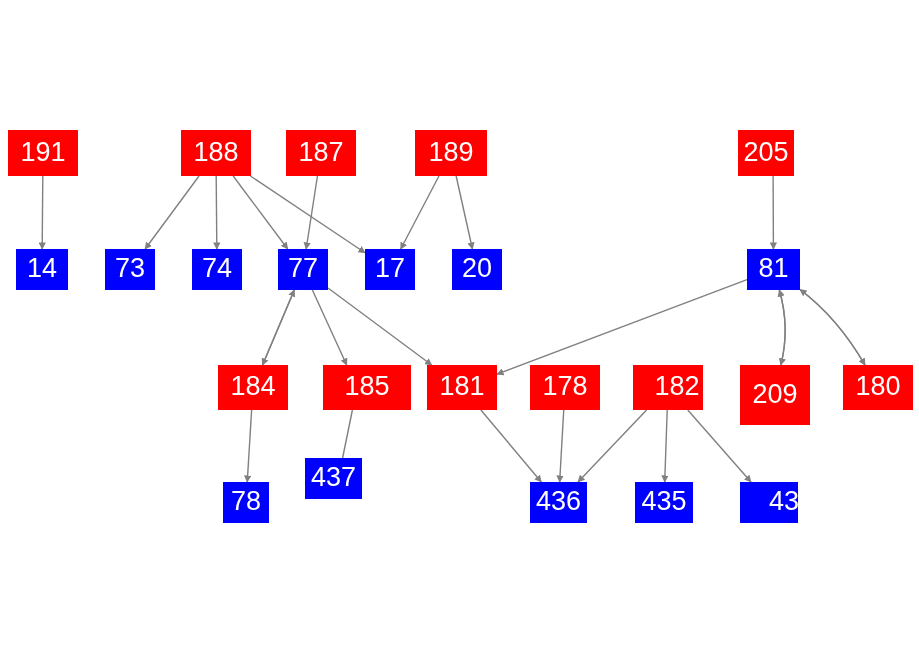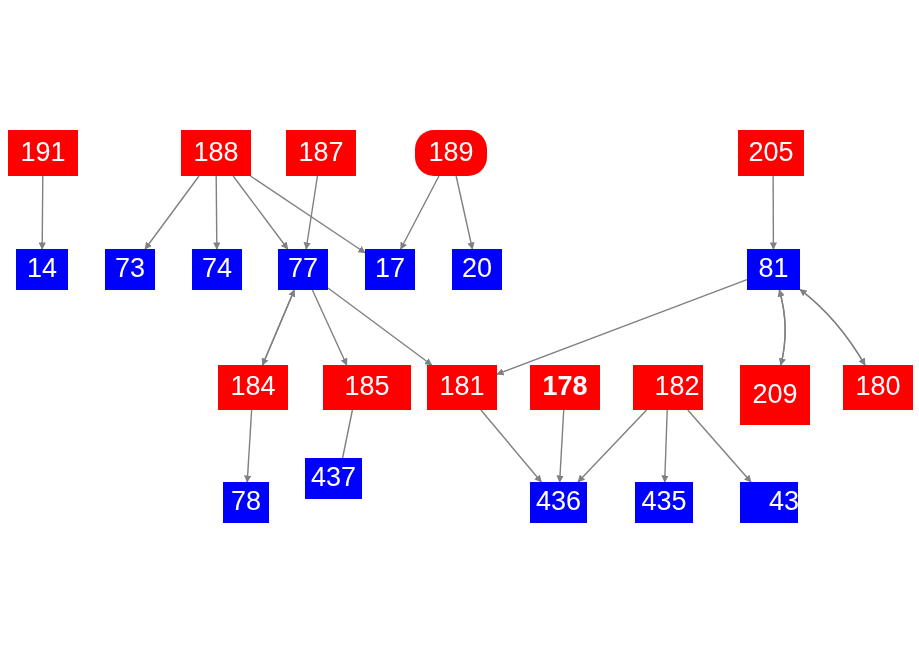--- a/index.html
+++ b/index.html
@@ -91,24 +91,24 @@
   <div id="nodes">
       <div class="graph-node red" style="left: 8px; top: 130px; width: 70px; height: 46px;">
         <span class="node-label">191</span>
       </div>
       <div class="graph-node red" style="left: 181px; top: 130px; width: 70px; height: 46px;">
         <span class="node-label">188</span>
       </div>
       <div class="graph-node red" style="left: 286px; top: 130px; width: 70px; height: 46px;">
         <span class="node-label">187</span>
       </div>
-      <div class="graph-node red" style="left: 415px; top: 130px; width: 72px; height: 46px; border-radius: 19px;">
+      <div class="graph-node red" style="left: 415px; top: 130px; width: 72px; height: 46px;">
         <span class="node-label">189</span>
       </div>
-      <div class="graph-node red" style="left: 738px; top: 130px; width: 66px; height: 46px;">
+      <div class="graph-node red" style="left: 738px; top: 130px; width: 56px; height: 46px;">
         <span class="node-label">205</span>
       </div>
       <div class="graph-node blue" style="left: 16px; top: 249px; width: 52px; height: 41px;">
         <span class="node-label">14</span>
       </div>
       <div class="graph-node blue" style="left: 105px; top: 249px; width: 50px; height: 41px;">
         <span class="node-label">73</span>
       </div>
       <div class="graph-node blue" style="left: 192px; top: 249px; width: 50px; height: 41px;">
         <span class="node-label">74</span>
@@ -127,21 +127,21 @@
       </div>
       <div class="graph-node red" style="left: 218px; top: 365px; width: 70px; height: 45px;">
         <span class="node-label">184</span>
       </div>
       <div class="graph-node red" style="left: 323px; top: 365px; width: 88px; height: 45px;">
         <span class="node-label">185</span>
       </div>
       <div class="graph-node red" style="left: 427px; top: 365px; width: 70px; height: 45px;">
         <span class="node-label">181</span>
       </div>
-      <div class="graph-node red" style="left: 530px; top: 365px; width: 70px; height: 45px; font-weight: bold;">
+      <div class="graph-node red" style="left: 530px; top: 365px; width: 70px; height: 45px;">
         <span class="node-label">178</span>
       </div>
       <div class="graph-node red" style="left: 633px; top: 365px; width: 70px; height: 45px; padding-left: 18px;">
         <span class="node-label">182</span>
       </div>
       <div class="graph-node red" style="left: 740px; top: 365px; width: 70px; height: 60px;">
         <span class="node-label">209</span>
       </div>
       <div class="graph-node red" style="left: 843px; top: 365px; width: 70px; height: 45px;">
         <span class="node-label">180</span>

